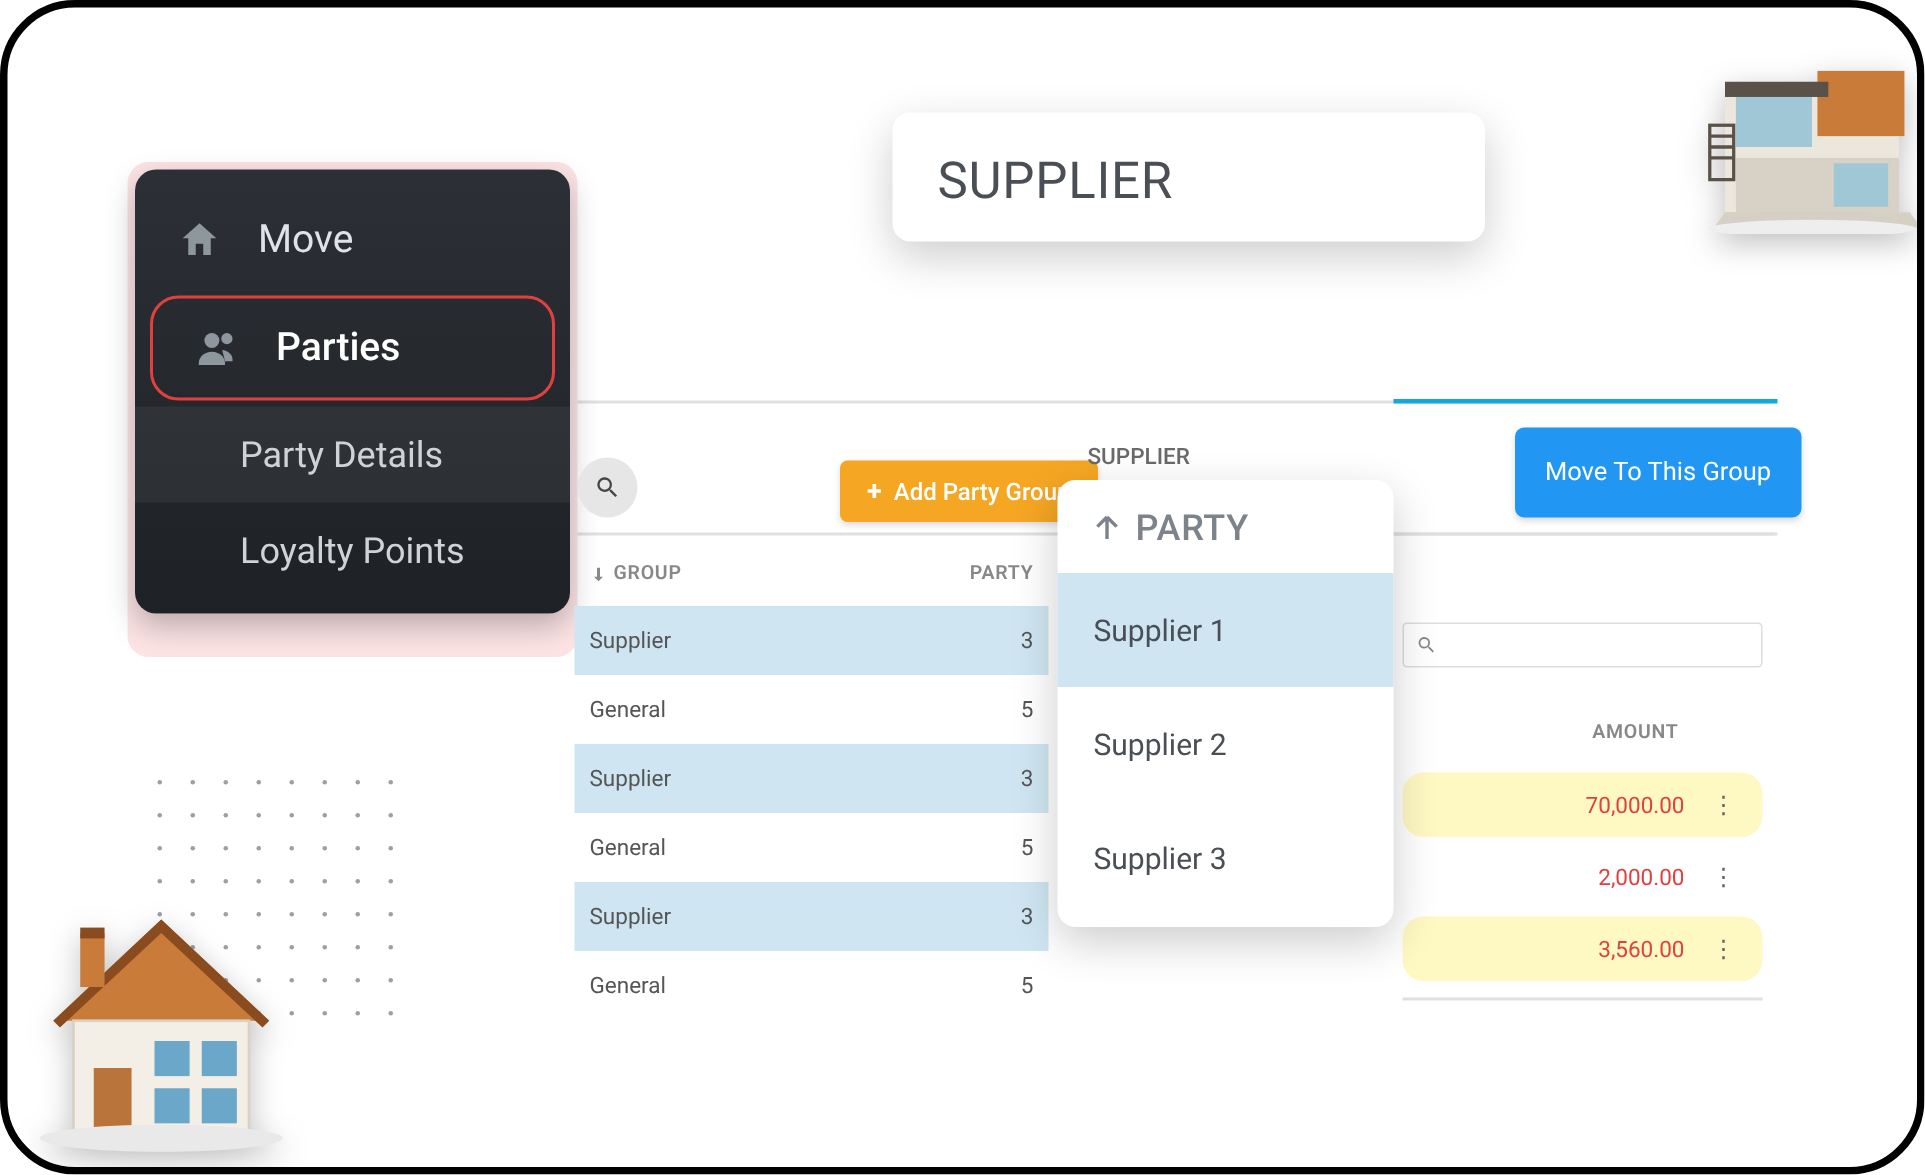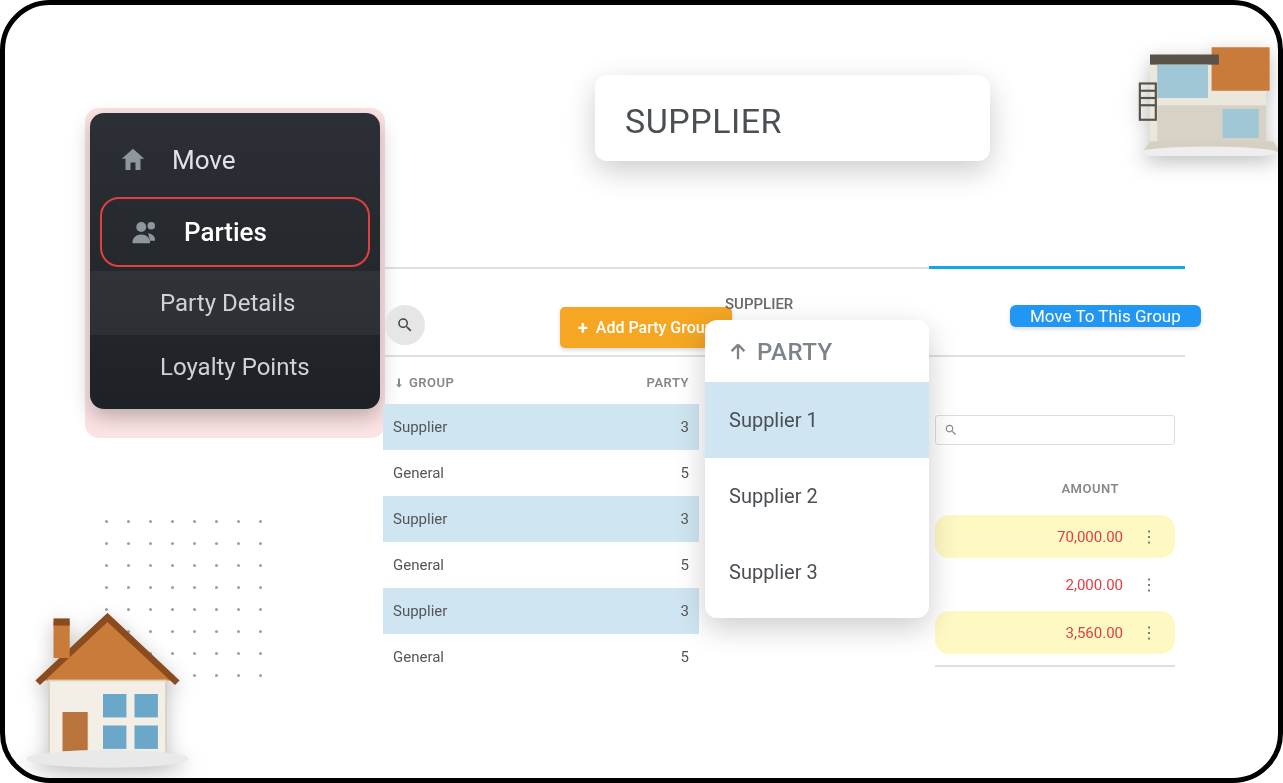--- a/index.html
+++ b/index.html
@@ -99,24 +99,24 @@
 
 .supplier-label {
   position: absolute;
   left: 720px; top: 290px;
   font-size: 15px;
   color: #6a6a6a;
   font-weight: 500;
 }
 .move-btn {
   position: absolute;
-  left: 1005px; top: 300px;
+  left: 1005px; top: 280px;
   background: #2196f3;
   color: #fff;
-  padding: 1px 20px;
+  padding: 20px 20px;
   border-radius: 6px;
   font-size: 17px;
   cursor: pointer;
   box-shadow: 0 2px 4px rgba(0,0,0,.15);
 }
 
 
 .left-table {
   position: absolute;
   left: 378px; top: 362px;

